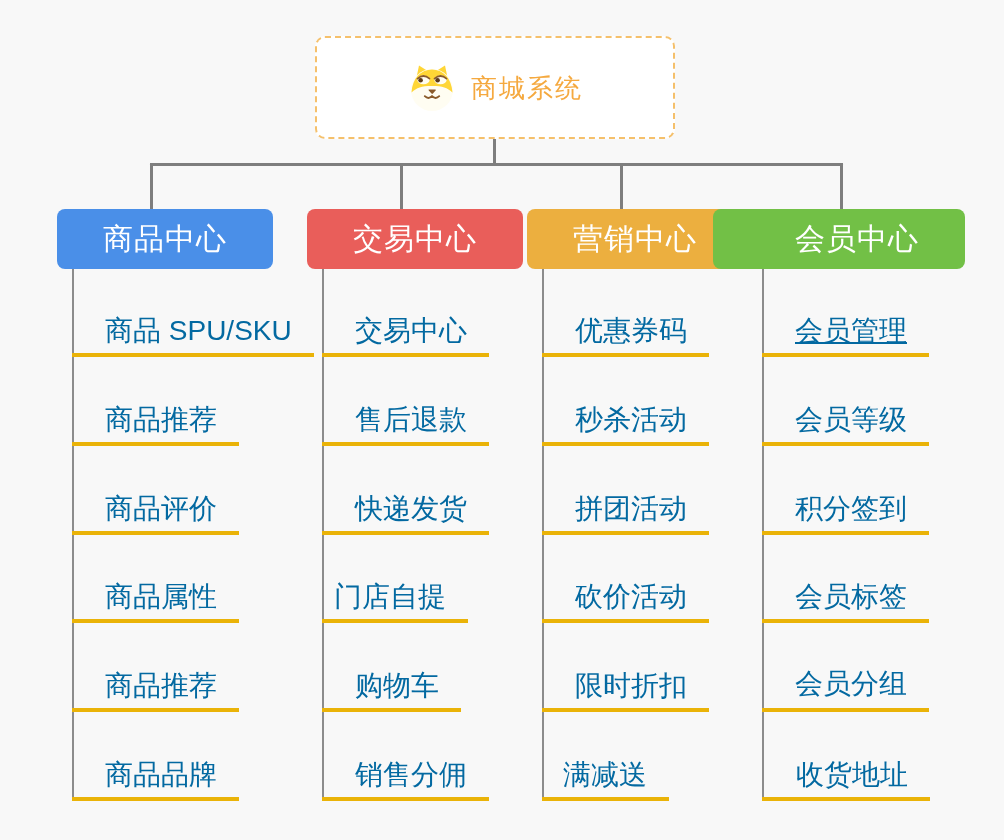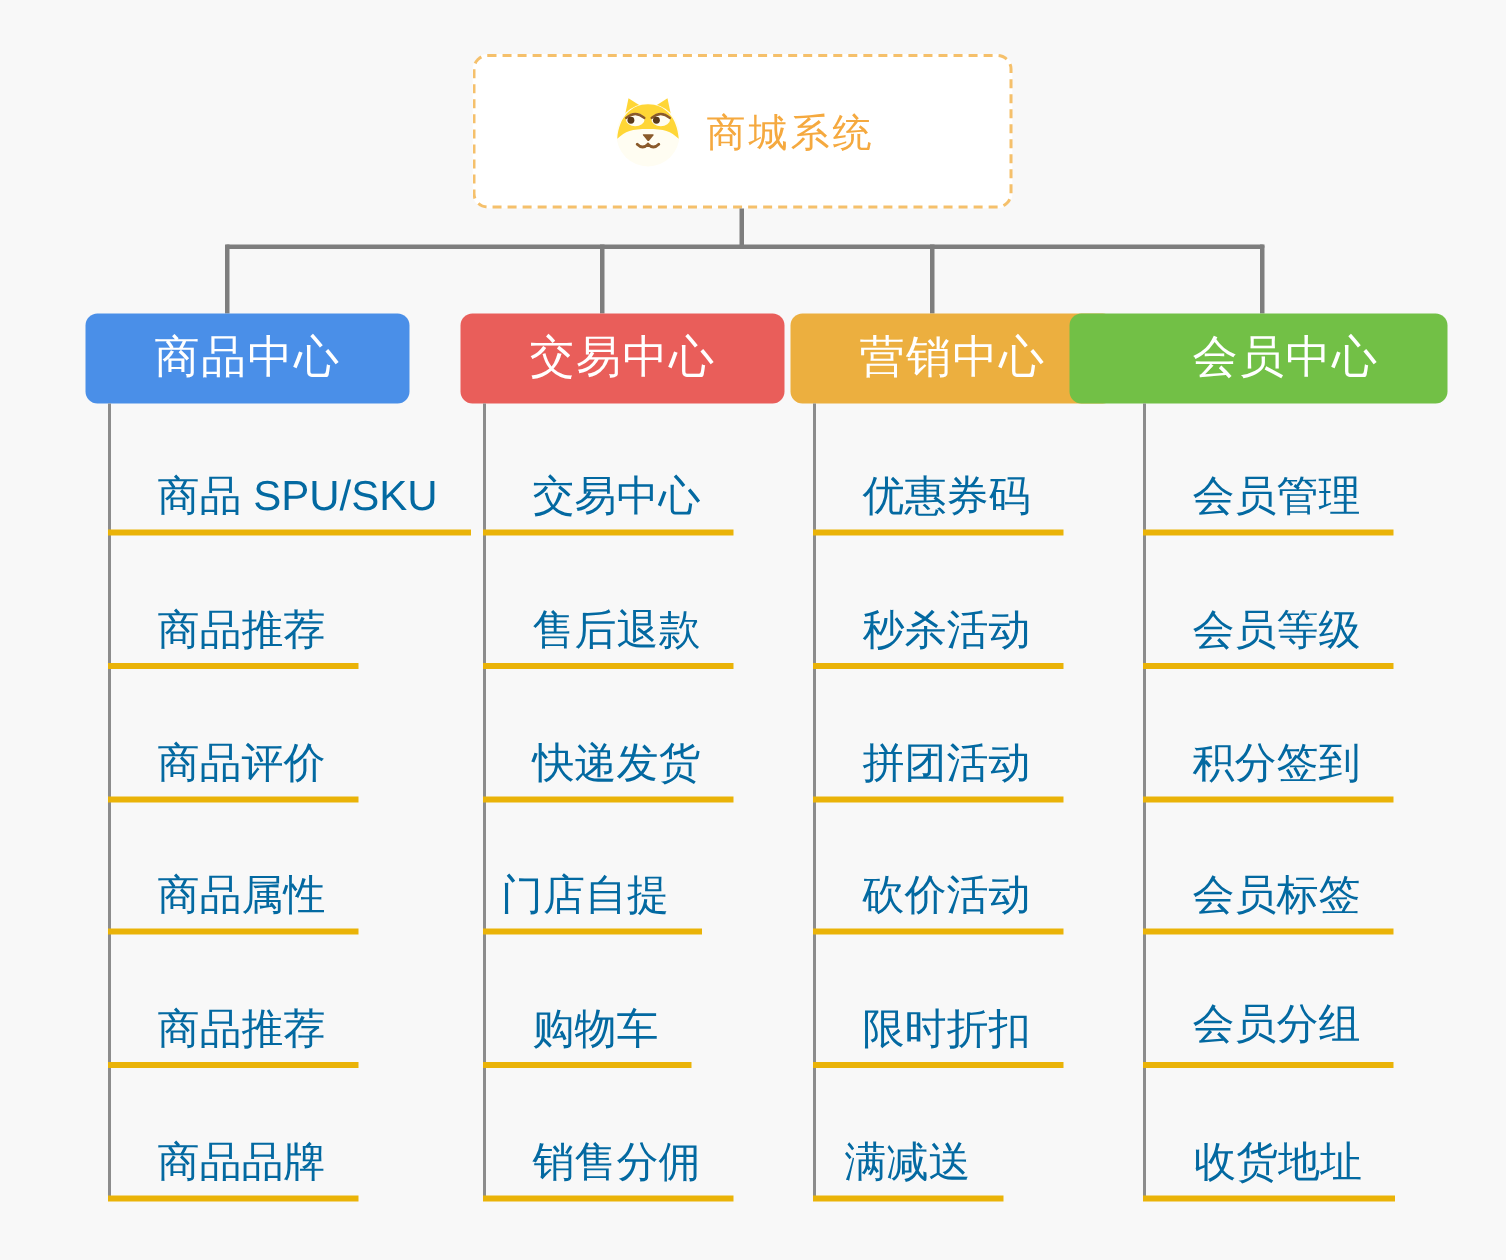--- a/index.html
+++ b/index.html
@@ -155,21 +155,21 @@
         <div class="topic-item" style="left: 542px; top: 577px;">砍价活动</div>
         <div class="topic-item" style="left: 542px; top: 666px; text-align: center;">限时折扣</div>
         <div class="topic-item" style="left: 542px; top: 755px; padding-left: 21px;">满减送</div>
       </div>
 
   <div>
     <div class="branch-box" style="left: 713px; background: rgb(114, 192, 70); padding-left: 36px;">
           <span>会员中心</span>
         </div>
     <div class="spine" style="left: 762px;"></div>
-  <div class="topic-item" style="left: 762px; top: 311px;">会员管理</div>
+  <div class="topic-item" style="left: 762px; top: 311px; text-decoration: underline;">会员管理</div>
         <div class="topic-item" style="left: 762px; top: 400px;">会员等级</div>
         <div class="topic-item" style="left: 762px; top: 489px;">积分签到</div>
         <div class="topic-item" style="left: 762px; top: 577px;">会员标签</div>
         <div class="topic-item" style="left: 762px; top: 666px; font-family: Liberation Mono, monospace;">会员分组</div>
         <div class="topic-item" style="left: 762px; top: 755px; padding-left: 34px;">收货地址</div>
       </div>
 </div>
 
 </div>
 

